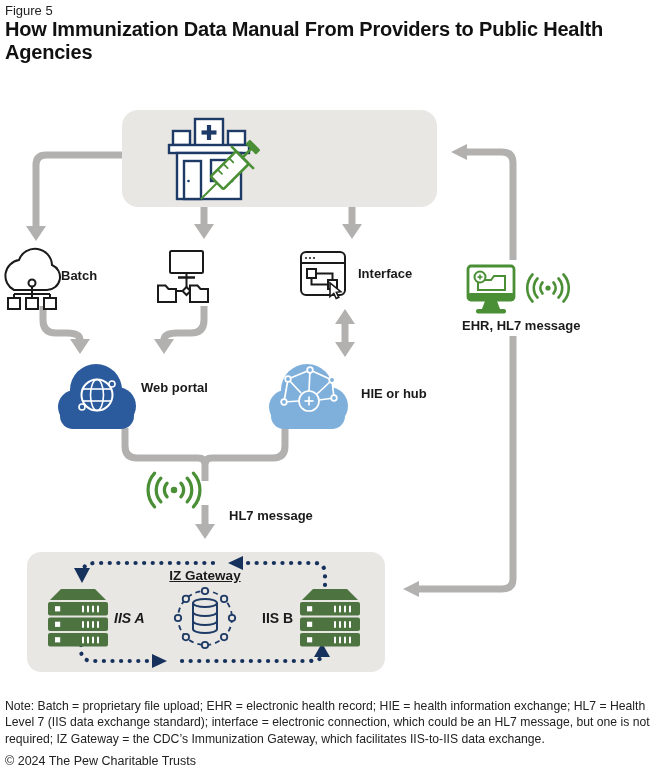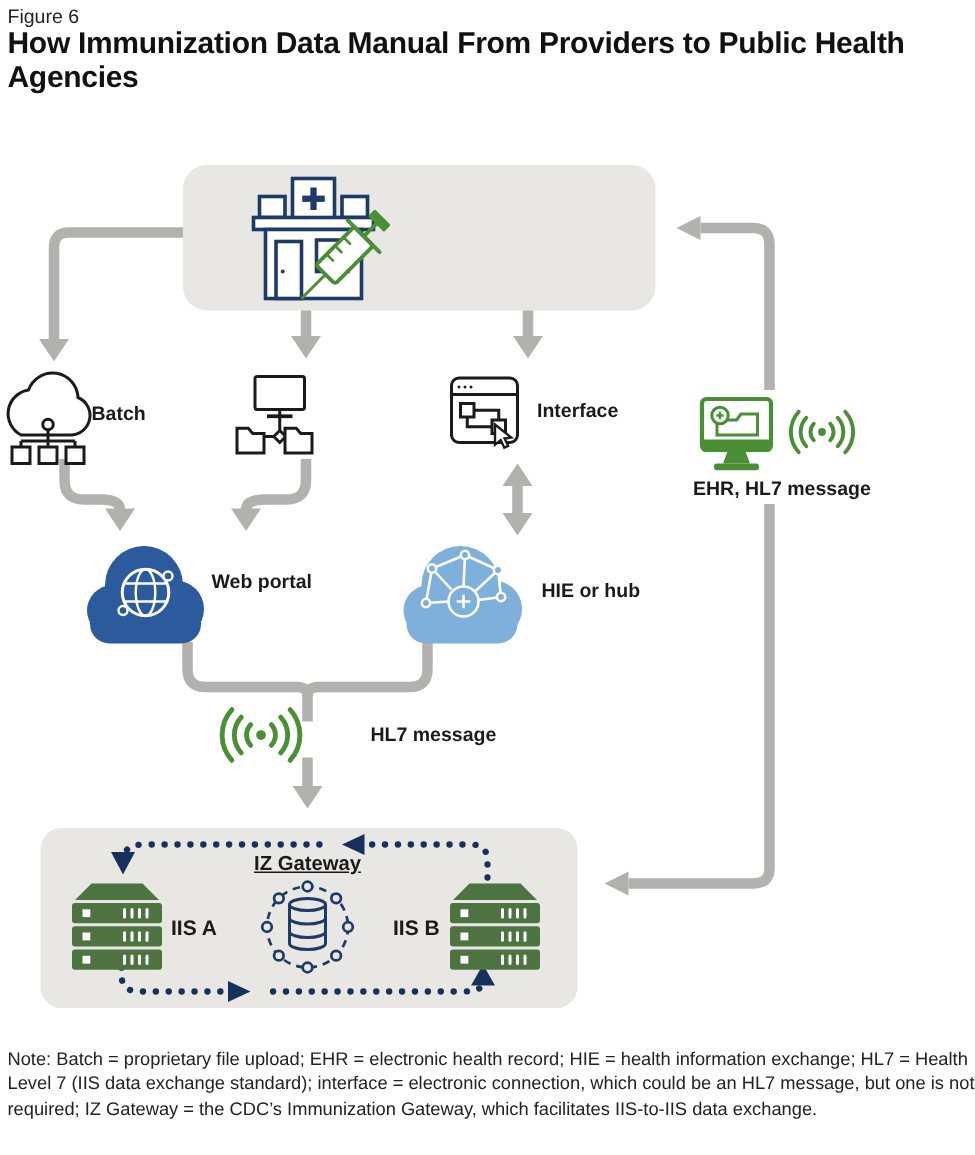--- a/index.html
+++ b/index.html
@@ -11,34 +11,34 @@
   .figure-subtitle{position:absolute;left:5px;top:68px;font-size:16px;color:#1a1a1a;}
   svg.canvas{position:absolute;left:0;top:0;}
   .lbl{position:absolute;font-weight:bold;font-size:13px;line-height:1.18;color:#1a1a1a;}
   .lbl-provider{left:292px;top:147px;width:105px;font-size:15px;}
   .lbl-batch{left:61px;top:268px;}
   .lbl-manual{left:216px;top:260px;width:48px;}
   .lbl-interface{left:358px;top:266px;}
   .lbl-ehr{left:462px;top:318px;width:130px;}
   .lbl-webportal{left:141px;top:380px;}
   .lbl-hie{left:361px;top:386px;}
-  .lbl-hl7{left:229px;top:482px;margin-left:18px;}
+  .lbl-hl7{left:229px;top:508px;}
   .lbl-izgw{left:205px;top:568px;transform:translateX(-50%);font-size:13.5px;text-decoration:underline;}
-  .lbl-iisa{left:114px;top:610px;font-size:14px;}
+  .lbl-iisa{left:114px;top:610px;font-size:14px;font-style:italic;}
   .lbl-iisb{left:262px;top:610px;font-size:14px;}
   .footer{position:absolute;left:5px;top:698px;width:645px;}
   .note{font-size:12.2px;line-height:1.34;color:#222;}
   .copyright{margin-top:7px;font-size:12.5px;color:#222;}
 </style>
 </head>
 <body>
 
 <div class="page">
 
-  <div class="figure-label">Figure 6</div>
+  <div class="figure-label">Figure 5</div>
   <h1 class="figure-title">How Immunization Data Manual From Providers to Public Health Agencies</h1>
 
   <svg class="canvas" width="650" height="770" viewBox="0 0 650 770">
     <defs>
       <g id="server-stack" fill="#4d7440">
         <path d="M2,12 L13,1 L47,1 L58,12 Z"></path>
         <rect x="0" y="14" width="60" height="13.5" rx="2"></rect>
         <rect x="0" y="29.5" width="60" height="13.5" rx="2"></rect>
         <rect x="0" y="45" width="60" height="13.5" rx="2"></rect>
         <g fill="#ffffff">
@@ -276,15 +276,16 @@
   <div class="lbl lbl-ehr">EHR, HL7 message</div>
   <div class="lbl lbl-webportal">Web portal</div>
   <div class="lbl lbl-hie">HIE or hub</div>
   <div class="lbl lbl-hl7">HL7 message</div>
   <div class="lbl lbl-izgw">IZ Gateway</div>
   <div class="lbl lbl-iisa">IIS A</div>
   <div class="lbl lbl-iisb">IIS B</div>
 
   <div class="footer">
     <div class="note">Note: Batch = proprietary file upload; EHR = electronic health record; HIE = health information exchange; HL7 = Health Level 7 (IIS data exchange standard); interface = electronic connection, which could be an HL7 message, but one is not required; IZ Gateway = the CDC’s Immunization Gateway, which facilitates IIS-to-IIS data exchange.</div>
+    <div class="copyright">© 2024 The Pew Charitable Trusts</div>
   </div>
 
 </div>
 
 </body></html>

